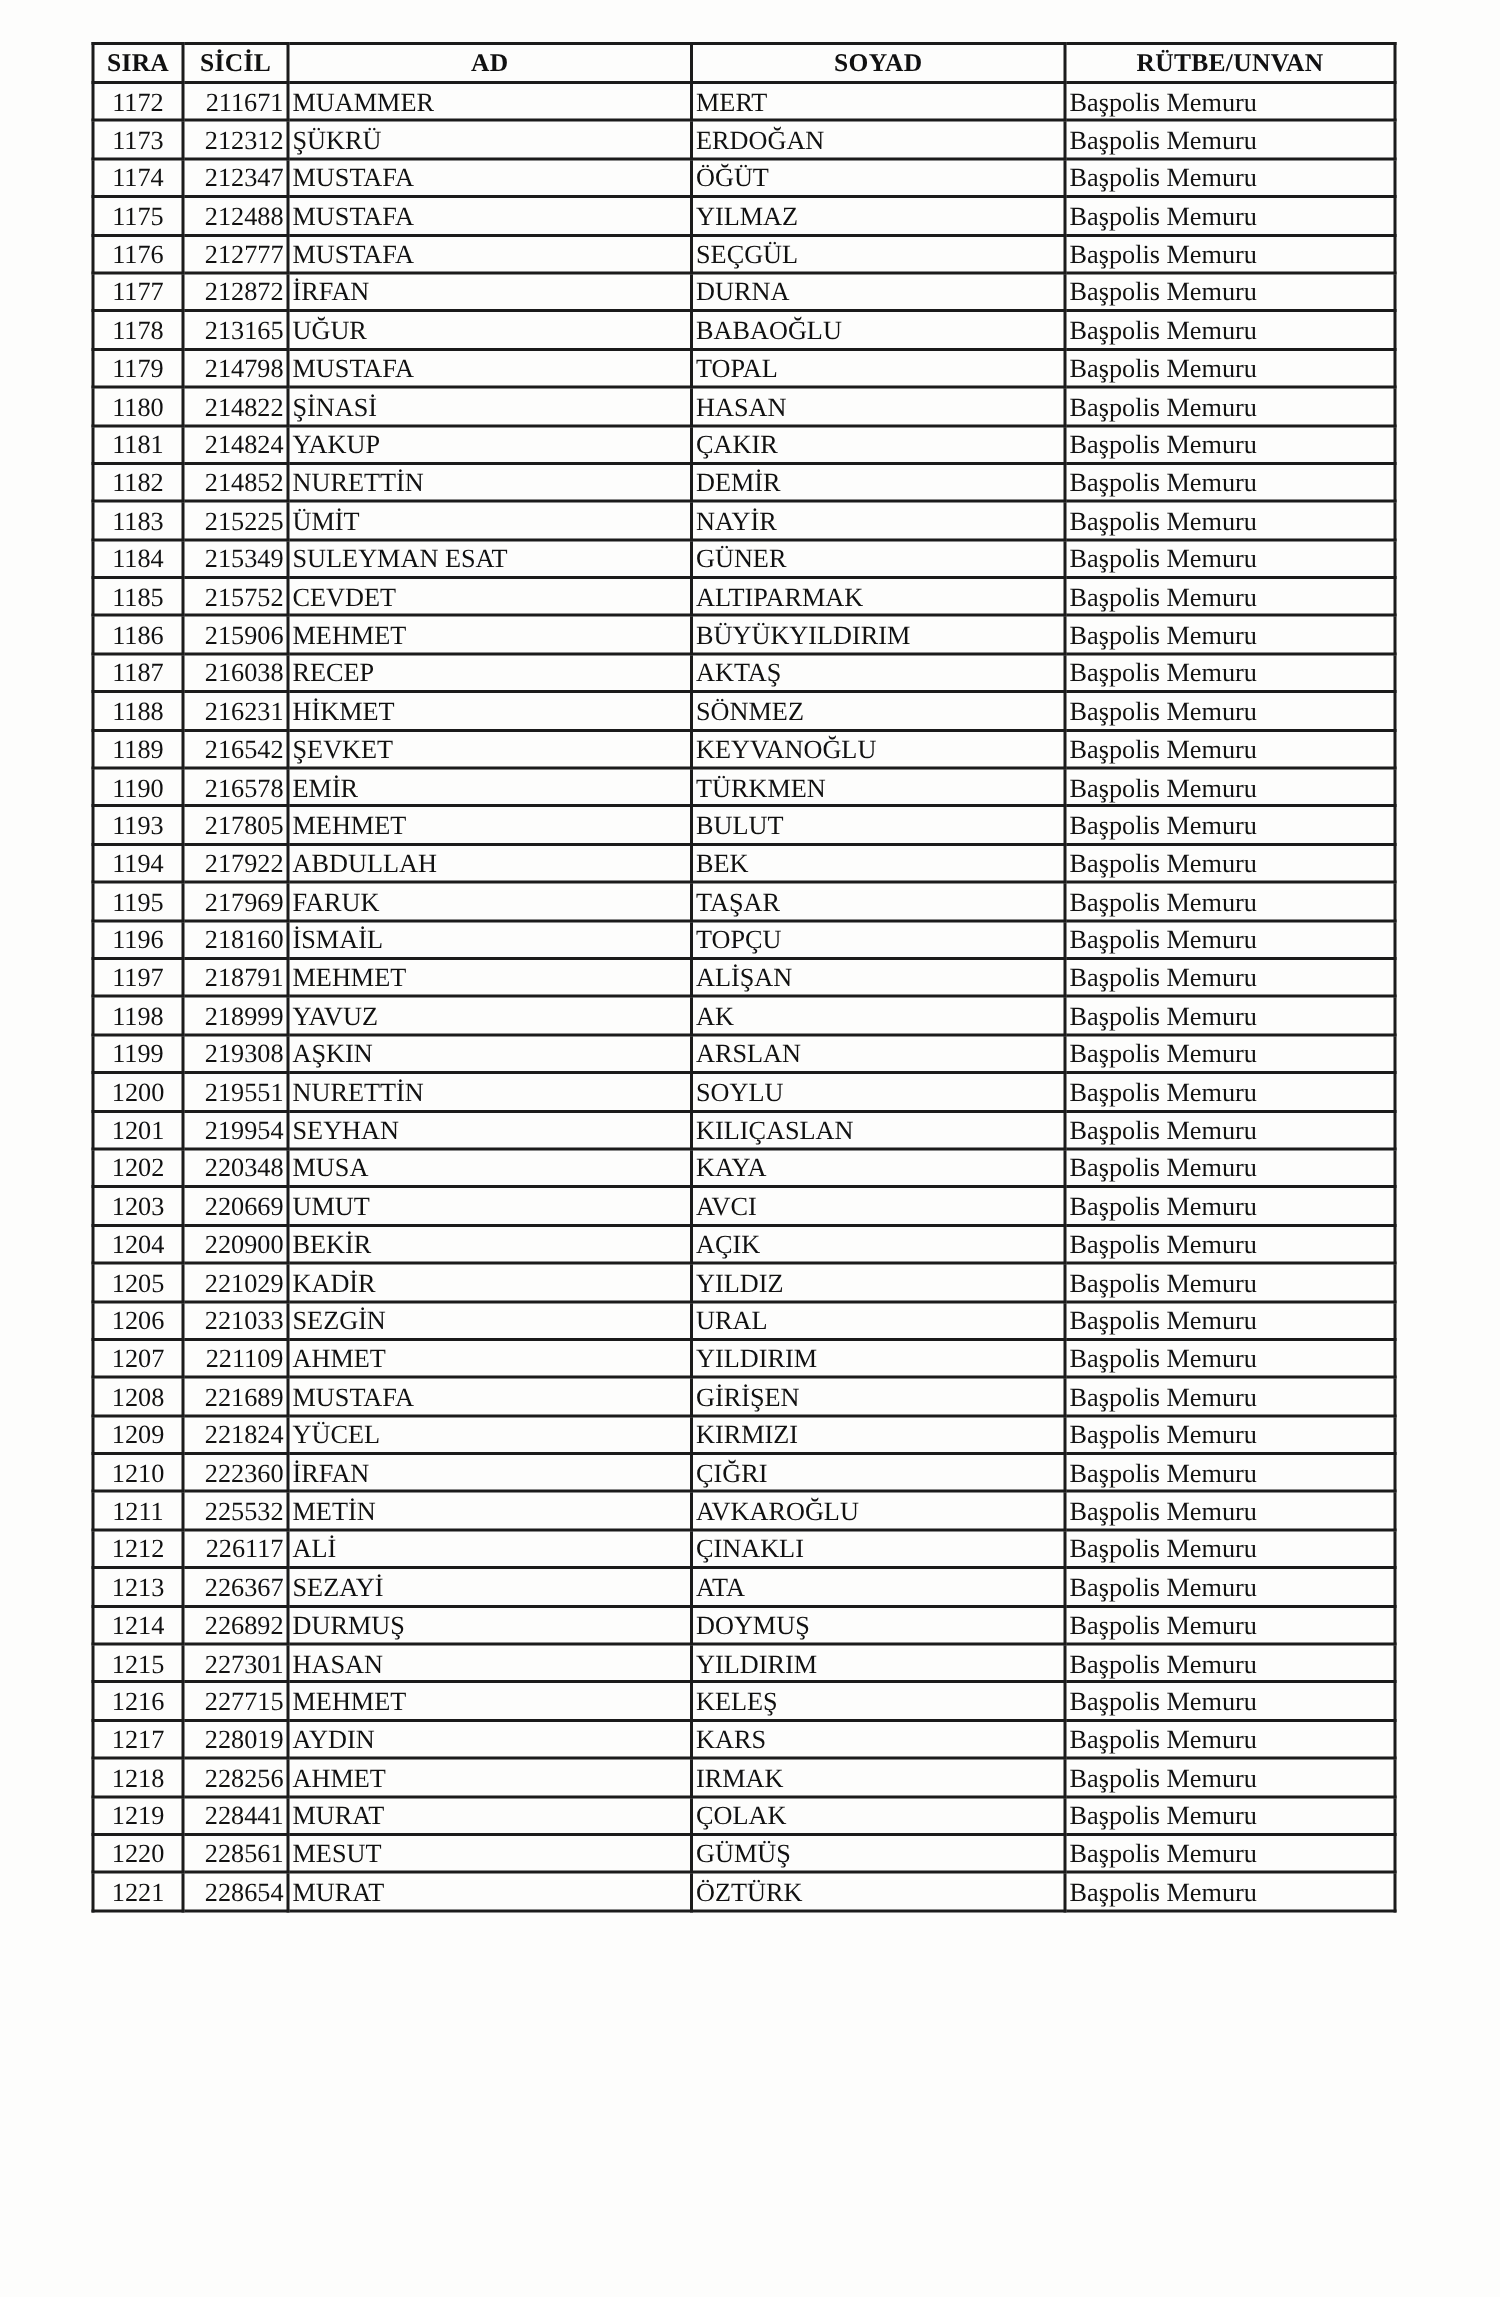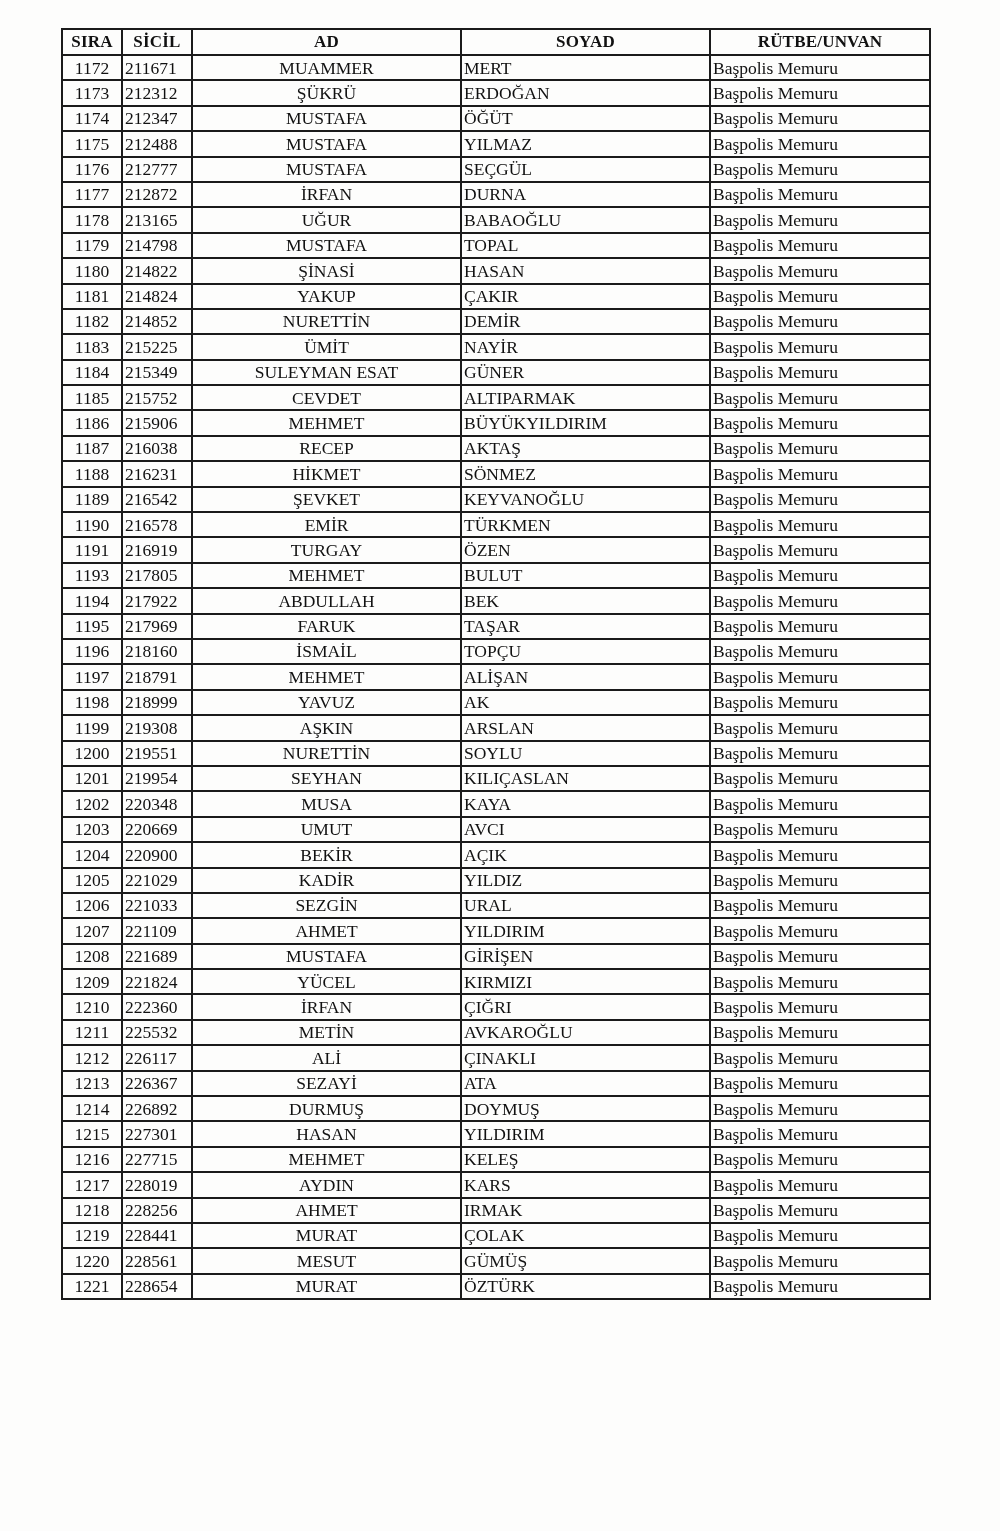--- a/index.html
+++ b/index.html
@@ -43,22 +43,22 @@
     padding: 1px 2px;
     letter-spacing: 0.2px;
   }
   table.roster td {
     height: 23.4px;
     font-size: 17.5px;
     padding: 0 2px;
     line-height: 1.05;
   }
   td.c-sira   { text-align: center; }
-  td.c-sicil  { text-align: left; }
-  td.c-ad     { text-align: center; padding-left: 6px; margin-top: 20px; }
+  td.c-sicil  { text-align: right; }
+  td.c-ad     { text-align: left; padding-left: 6px; margin-top: 20px; }
   td.c-soyad  { text-align: left; padding-left: 6px; }
   td.c-rutbe  { text-align: left; padding-left: 7px; }
   
   table.roster tr:nth-child(odd) td {
     border-top-color: #232323;
   }
 </style>
 </head>
 <body>
 
@@ -208,27 +208,20 @@
           <td class="c-rutbe">Başpolis Memuru</td>
         </tr>
         <tr>
           <td class="c-sira">1190</td>
           <td class="c-sicil">216578</td>
           <td class="c-ad">EMİR</td>
           <td class="c-soyad">TÜRKMEN</td>
           <td class="c-rutbe">Başpolis Memuru</td>
         </tr>
         <tr>
-          <td class="c-sira">1191</td>
-          <td class="c-sicil">216919</td>
-          <td class="c-ad">TURGAY</td>
-          <td class="c-soyad">ÖZEN</td>
-          <td class="c-rutbe">Başpolis Memuru</td>
-        </tr>
-        <tr>
           <td class="c-sira">1193</td>
           <td class="c-sicil">217805</td>
           <td class="c-ad">MEHMET</td>
           <td class="c-soyad">BULUT</td>
           <td class="c-rutbe">Başpolis Memuru</td>
         </tr>
         <tr>
           <td class="c-sira">1194</td>
           <td class="c-sicil">217922</td>
           <td class="c-ad">ABDULLAH</td>

